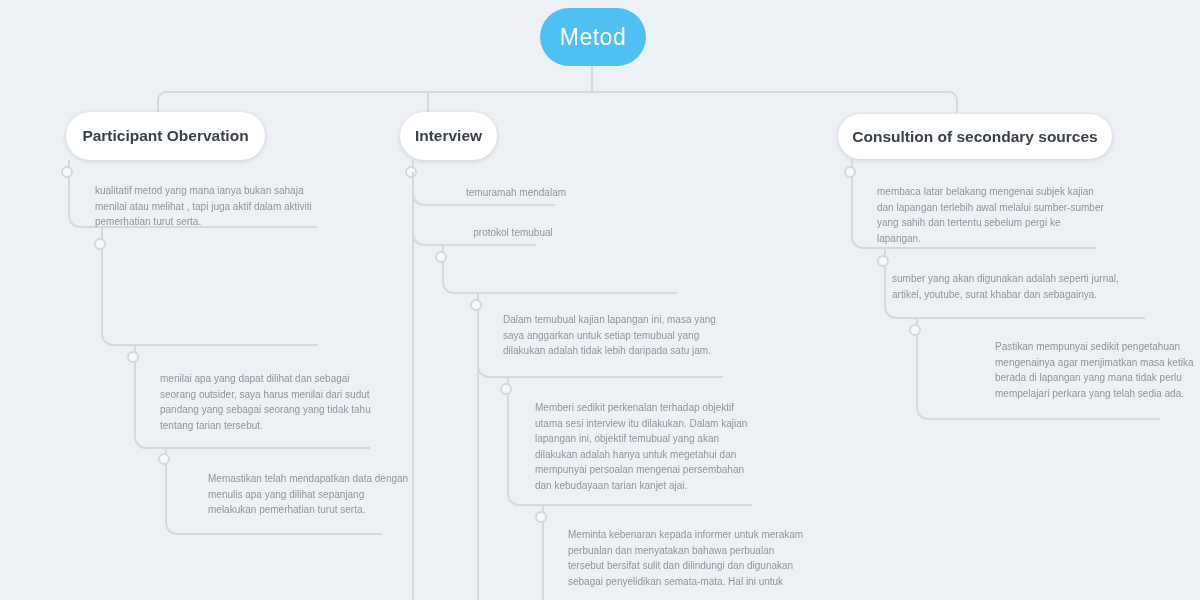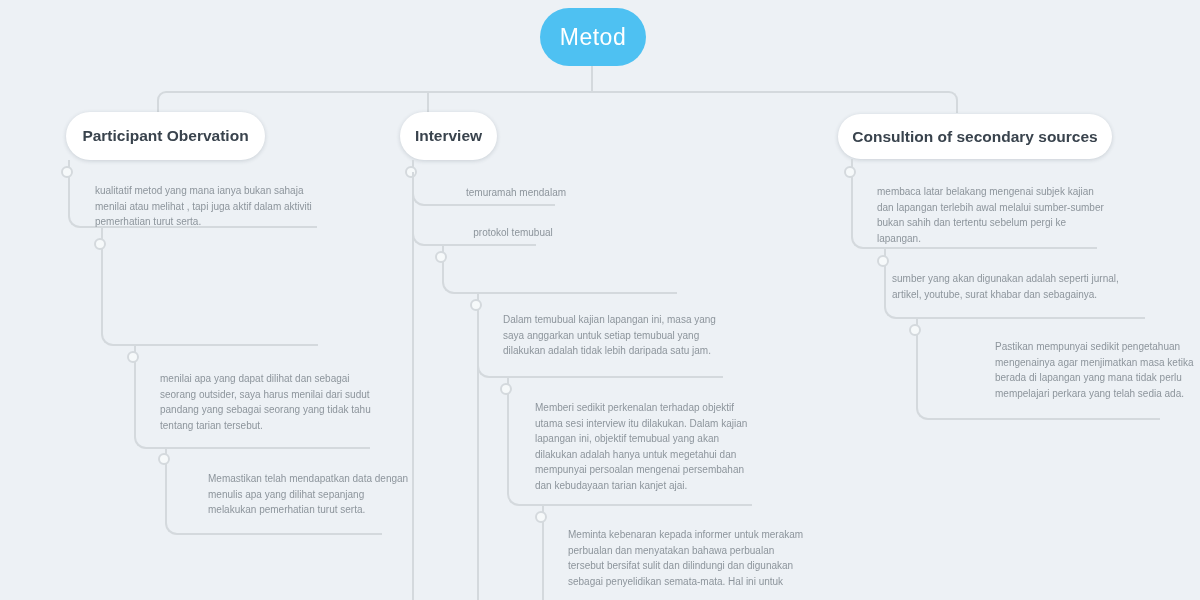--- a/index.html
+++ b/index.html
@@ -91,21 +91,21 @@
   <div class="vline" style="left:542px;top:506px;height:94px;"></div>
   <div class="dot" style="left:535px;top:511px;"></div>
   <div class="node-text" style="left:568px;top:527px;width:240px;">Meminta kebenaran kepada informer untuk merakam perbualan dan menyatakan bahawa perbualan tersebut bersifat sulit dan dilindungi dan digunakan sebagai penyelidikan semata-mata. Hal ini untuk</div>
 
   <div class="pill" style="left:838px;top:114px;width:274px;height:45px;">
     <span>Consultion of secondary sources</span>
   </div>
 
   <div class="elbow" style="left:851px;top:159px;width:246px;height:90px;"></div>
   <div class="dot" style="left:844px;top:166px;"></div>
-  <div class="node-text" style="left:877px;top:184px;width:230px;">membaca latar belakang mengenai subjek kajian dan lapangan terlebih awal melalui sumber-sumber bukan sahih dan tertentu sebelum pergi ke lapangan.</div>
+  <div class="node-text" style="left:877px;top:184px;width:230px;">membaca latar belakang mengenai subjek kajian dan lapangan terlebih awal melalui sumber-sumber yang sahih dan tertentu sebelum pergi ke lapangan.</div>
 
   <div class="elbow" style="left:884px;top:249px;width:261px;height:70px;"></div>
   <div class="dot" style="left:877px;top:255px;"></div>
   <div class="node-text" style="left:892px;top:271px;width:248px;">sumber yang akan  digunakan adalah  seperti jurnal, artikel, youtube, surat khabar dan sebagainya.</div>
 
   <div class="elbow" style="left:916px;top:319px;width:244px;height:101px;"></div>
   <div class="dot" style="left:909px;top:324px;"></div>
   <div class="node-text" style="left:995px;top:339px;width:230px;">Pastikan mempunyai sedikit pengetahuan mengenainya agar menjimatkan masa ketika berada di lapangan yang mana tidak perlu mempelajari perkara yang telah sedia ada.</div>
 
 </div>

